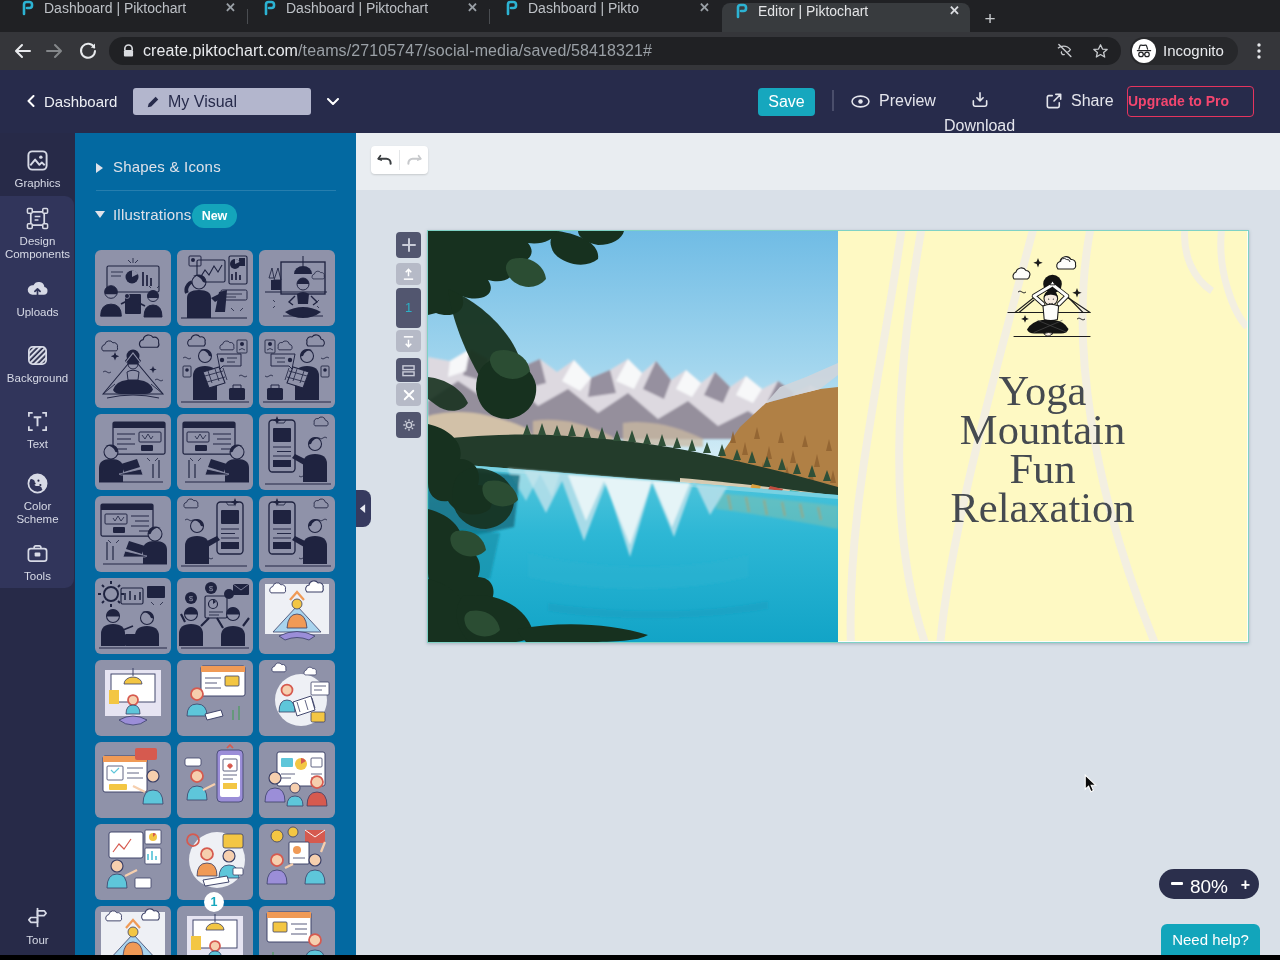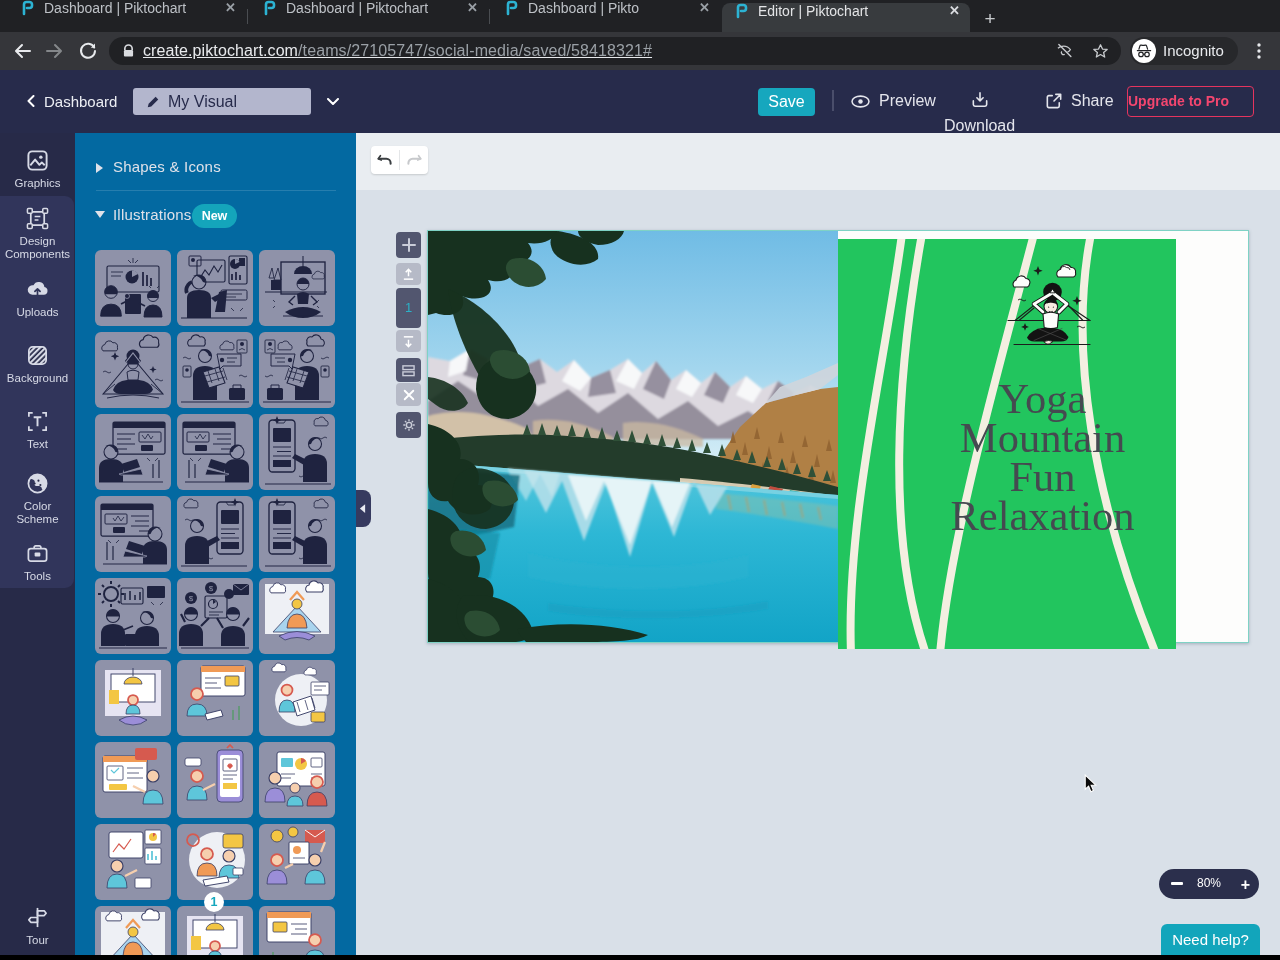--- a/index.html
+++ b/index.html
@@ -13,21 +13,21 @@
   .tab .fav { width:16px; height:16px; margin:0 8px 0 12px; }
   .tab .ttl { white-space:nowrap; overflow:hidden; flex:1; }
   .tab .cls { color:#9aa0a6; font-size:13px; margin:0 10px; font-weight:bold; }
   .tabsep { position:absolute; top:9px; width:1px; height:15px; background:#4a4d51; }
   #activetab { left:722px; top:3px; width:248px; height:29px; background:#383b3e; border-radius:8px 8px 0 0; color:#e3e4e6; }
   #newtab { left:978px; top:7px; width:24px; height:24px; color:#c6c9cc; font-size:19px; text-align:center; line-height:23px; font-weight:300;}
 
   #toolbar { left:0; top:32px; width:1280px; height:38px; background:#35363a; }
   .navic { position:absolute; top:41px; }
   #urlpill { left:109px; top:37px; width:1012px; height:28px; background:#202124; border-radius:14px; }
-  #urltext { left:143px; top:42px; font-size:16px; letter-spacing:0.1px; color:#e8eaed; white-space:nowrap;text-decoration:underline; }
+  #urltext { left:143px; top:42px; font-size:16px; letter-spacing:0.1px; color:#e8eaed; white-space:nowrap; }
   #urltext span { color:#9aa0a6; }
   #incog { left:1130px; top:37px; width:108px; height:28px; background:#27282b; border-radius:14px; color:#e8eaed; font-size:15px; }
   #incog .circ { position:absolute; left:2px; top:2px; width:24px; height:24px; background:#fff; border-radius:50%; }
 
   
   #appheader { left:0; top:70px; width:1280px; height:63px; background:#272b4b; color:#e8e9f0; font-size:15px; }
   #mvpill { left:133px; top:88px; width:178px; height:27px; background:#b3b6cd; border-radius:3px; color:#272b4b; display:flex; align-items:center; }
   #savebtn { left:758px; top:88px; width:57px; height:28px; background:#16a7be; border-radius:4px; color:#fff; text-align:center; line-height:28px; }
   #upgrade { left:1127px; top:86px; width:127px; height:31px; border:1.5px solid #e5345e; border-radius:4px; color:#f4466f; font-weight:bold; font-size:14px; text-align:left; line-height:28px; }
   .hitem { position:absolute; top:92px; display:flex; align-items:center; gap:9px; color:#e4e5ec; }
@@ -52,21 +52,21 @@
 
   
   #topstrip { left:356px; top:0; width:924px; height:57px; background:#e9edf1; }
   #undoredo { left:371px; top:13px; width:57px; height:28px; background:#fff; border-radius:4px; box-shadow:0 1px 2px rgba(0,0,0,0.15); }
   .vbtn { position:absolute; left:396px; width:25px; border-radius:4px; }
   .vdark { background:#52566f; }
   .vlight { background:#b6bac7; }
 
   #design { left:427px; top:230px; width:822px; height:413px; border:1.5px solid #7fd2c5; background:#fdfdfc; box-shadow:0 1px 3px rgba(70,90,110,0.35); }
   #photo { left:0; top:0; width:410px; height:410px; }
-  #whalf { left:410px; top:8px; width:338px; height:410px; background:#22c55e; overflow:hidden; }
+  #whalf { left:410px; top:0; width:409px; height:410px; background:#fef9c3; overflow:hidden; }
   #heading { position:absolute; left:0; top:140px; width:409px; text-align:center; font-family:"Liberation Serif", serif; font-size:42.5px; line-height:39px; color:#454a50; }
   #booknow { position:absolute; left:0; top:347px; width:409px; text-align:center; font-size:13px; letter-spacing:3.6px; color:#41464b; }
 
   #zoompill { left:1159px; top:869px; width:100px; height:30px; background:#2b2f4c; border-radius:15px; color:#fff; }
   #needhelp { left:1161px; top:924px; width:99px; height:31px; background:#12a5bb; border-radius:6px 6px 0 0; color:#fff; font-size:15px; text-align:center; line-height:31px; }
   #blackbar { left:0; top:955px; width:1280px; height:5px; background:#000; }
 </style>
 </head>
 <body>
 
@@ -858,20 +858,20 @@
 <path d="M19 74 l1.1 2.8 2.8 1.1 -2.8 1.1 -1.1 2.8 -1.1 -2.8 -2.8 -1.1 2.8 -1.1 z"></path>
 </g>
 <path d="M12 51 q2,-2 4,0 q2,2 4,0 M71 78 q2,-2 4,0 q2,2 4,0" stroke="#1c1c1c" stroke-width="0.9" fill="none"></path>
 </svg>
 <div id="heading">Yoga<br>Mountain<br>Fun<br>Relaxation</div>
 </div>
 </div>
 
 <div id="zoompill" class="abs">
   <div style="position:absolute;left:12px;top:13px;width:12px;height:3px;background:#fff;border-radius:1px;"></div>
-  <div style="position:absolute;left:0;top:7px;width:100%;text-align:center;font-size:12px;">80%</div>
+  <div style="position:absolute;left:0;top:7px;width:100%;text-align:center;font-size:19px;">80%</div>
   <div style="position:absolute;right:9px;top:7px;font-size:16px;font-weight:bold;">+</div>
 </div>
 <div id="needhelp" class="abs">Need help?</div>
 <svg class="abs" viewBox="0 0 12 19" style="left:1084px;top:774px;width:13px;height:20px;z-index:50;">
     <path d="M1 1 L1 14.5 L4.2 11.6 L6.4 16.8 L8.8 15.7 L6.6 10.7 L11 10.5 Z" fill="#0b0b0b" stroke="#fff" stroke-width="1"></path>
   </svg>
 <div id="blackbar" class="abs"></div>
 
 </body></html>

